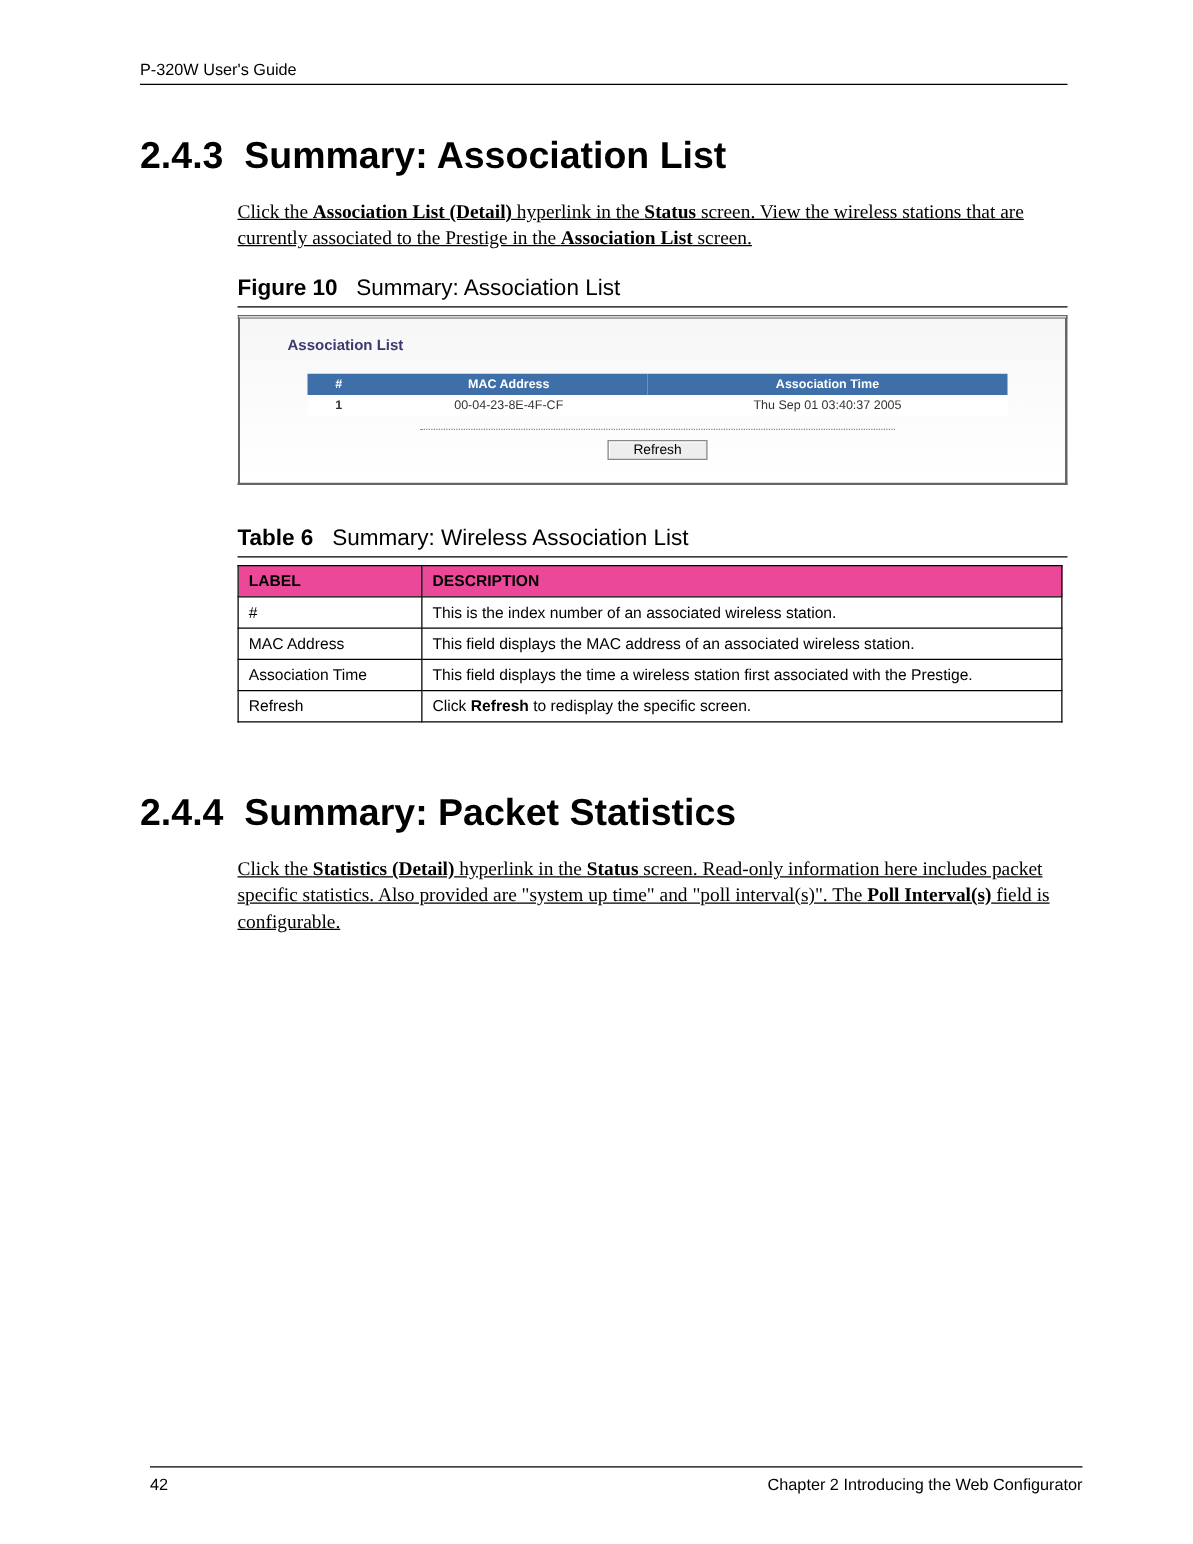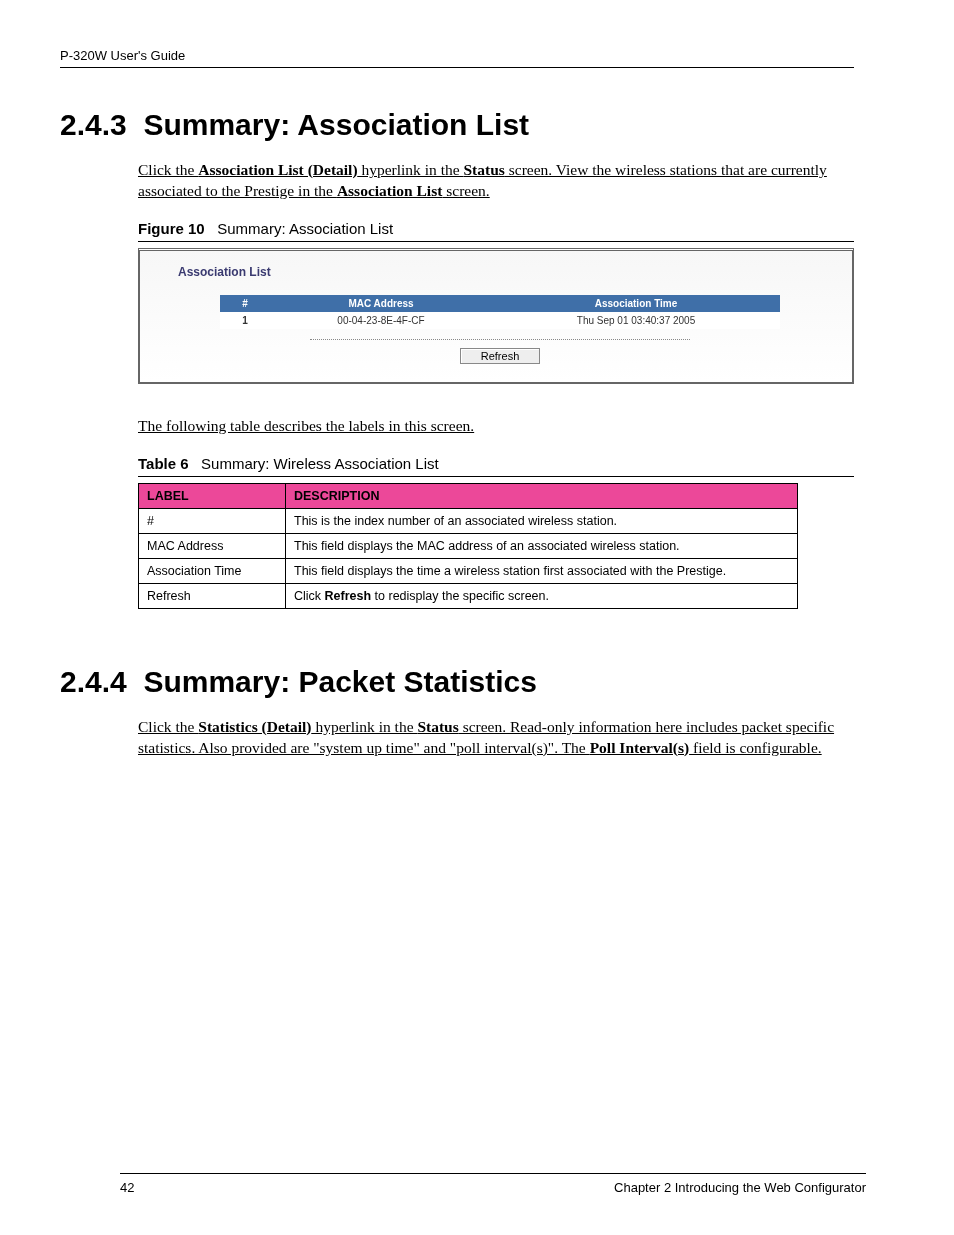--- a/index.html
+++ b/index.html
@@ -7,21 +7,21 @@
     padding: 0;
     font-family: "Times New Roman", Times, serif;
     font-size: 15px;
     background: #fff;
     color: #000;
   }
   .page {
     width: 954px;
     height: 1235px;
     box-sizing: border-box;
-    padding: 48px 100px 40px 60px;
+    padding: 48px 100px 40px 112px;
     position: relative;
   }
   .running-head {
     font-family: Arial, Helvetica, sans-serif;
     font-size: 13px;
     color: #000;
     padding-bottom: 4px;
     border-bottom: 1.5px solid #000;
     margin-bottom: 40px;
   }
@@ -32,21 +32,21 @@
     margin: 0 0 18px 0;
   }
   .body-para {
     margin: 0 0 18px 78px;
     line-height: 1.35;
     font-size: 15.5px;
     text-decoration: underline;
   }
   .caption {
     font-family: Arial, Helvetica, sans-serif;
-    font-size: 15px;
+    font-size: 18px;
     margin: 6px 0 6px 78px;
     padding-bottom: 4px;
     border-bottom: 1px solid #000;
   }
   .caption b { font-weight: bold; }
   
   .figure-box {
     margin: 0 0 32px 78px;
     border: 2px solid #666;
     border-top: 3px double #666;
@@ -177,21 +177,20 @@
           <td>00-04-23-8E-4F-CF</td>
           <td>Thu Sep 01 03:40:37 2005</td>
         </tr>
       </tbody>
         </table>
       <div class="dotted-sep"></div>
       <button class="refresh-btn">Refresh</button>
     </div>
   </div>
 
-  <p class="body-para">The following table describes the labels in this screen.</p>
 
   <div class="caption">
     <b>Table 6</b>&nbsp;&nbsp;&nbsp;<span>Summary: Wireless Association List</span>
   </div>
 
   <table class="desc-table">
     <tbody>
         <tr>
       <th class="lbl">LABEL</th>
       <th>DESCRIPTION</th>

